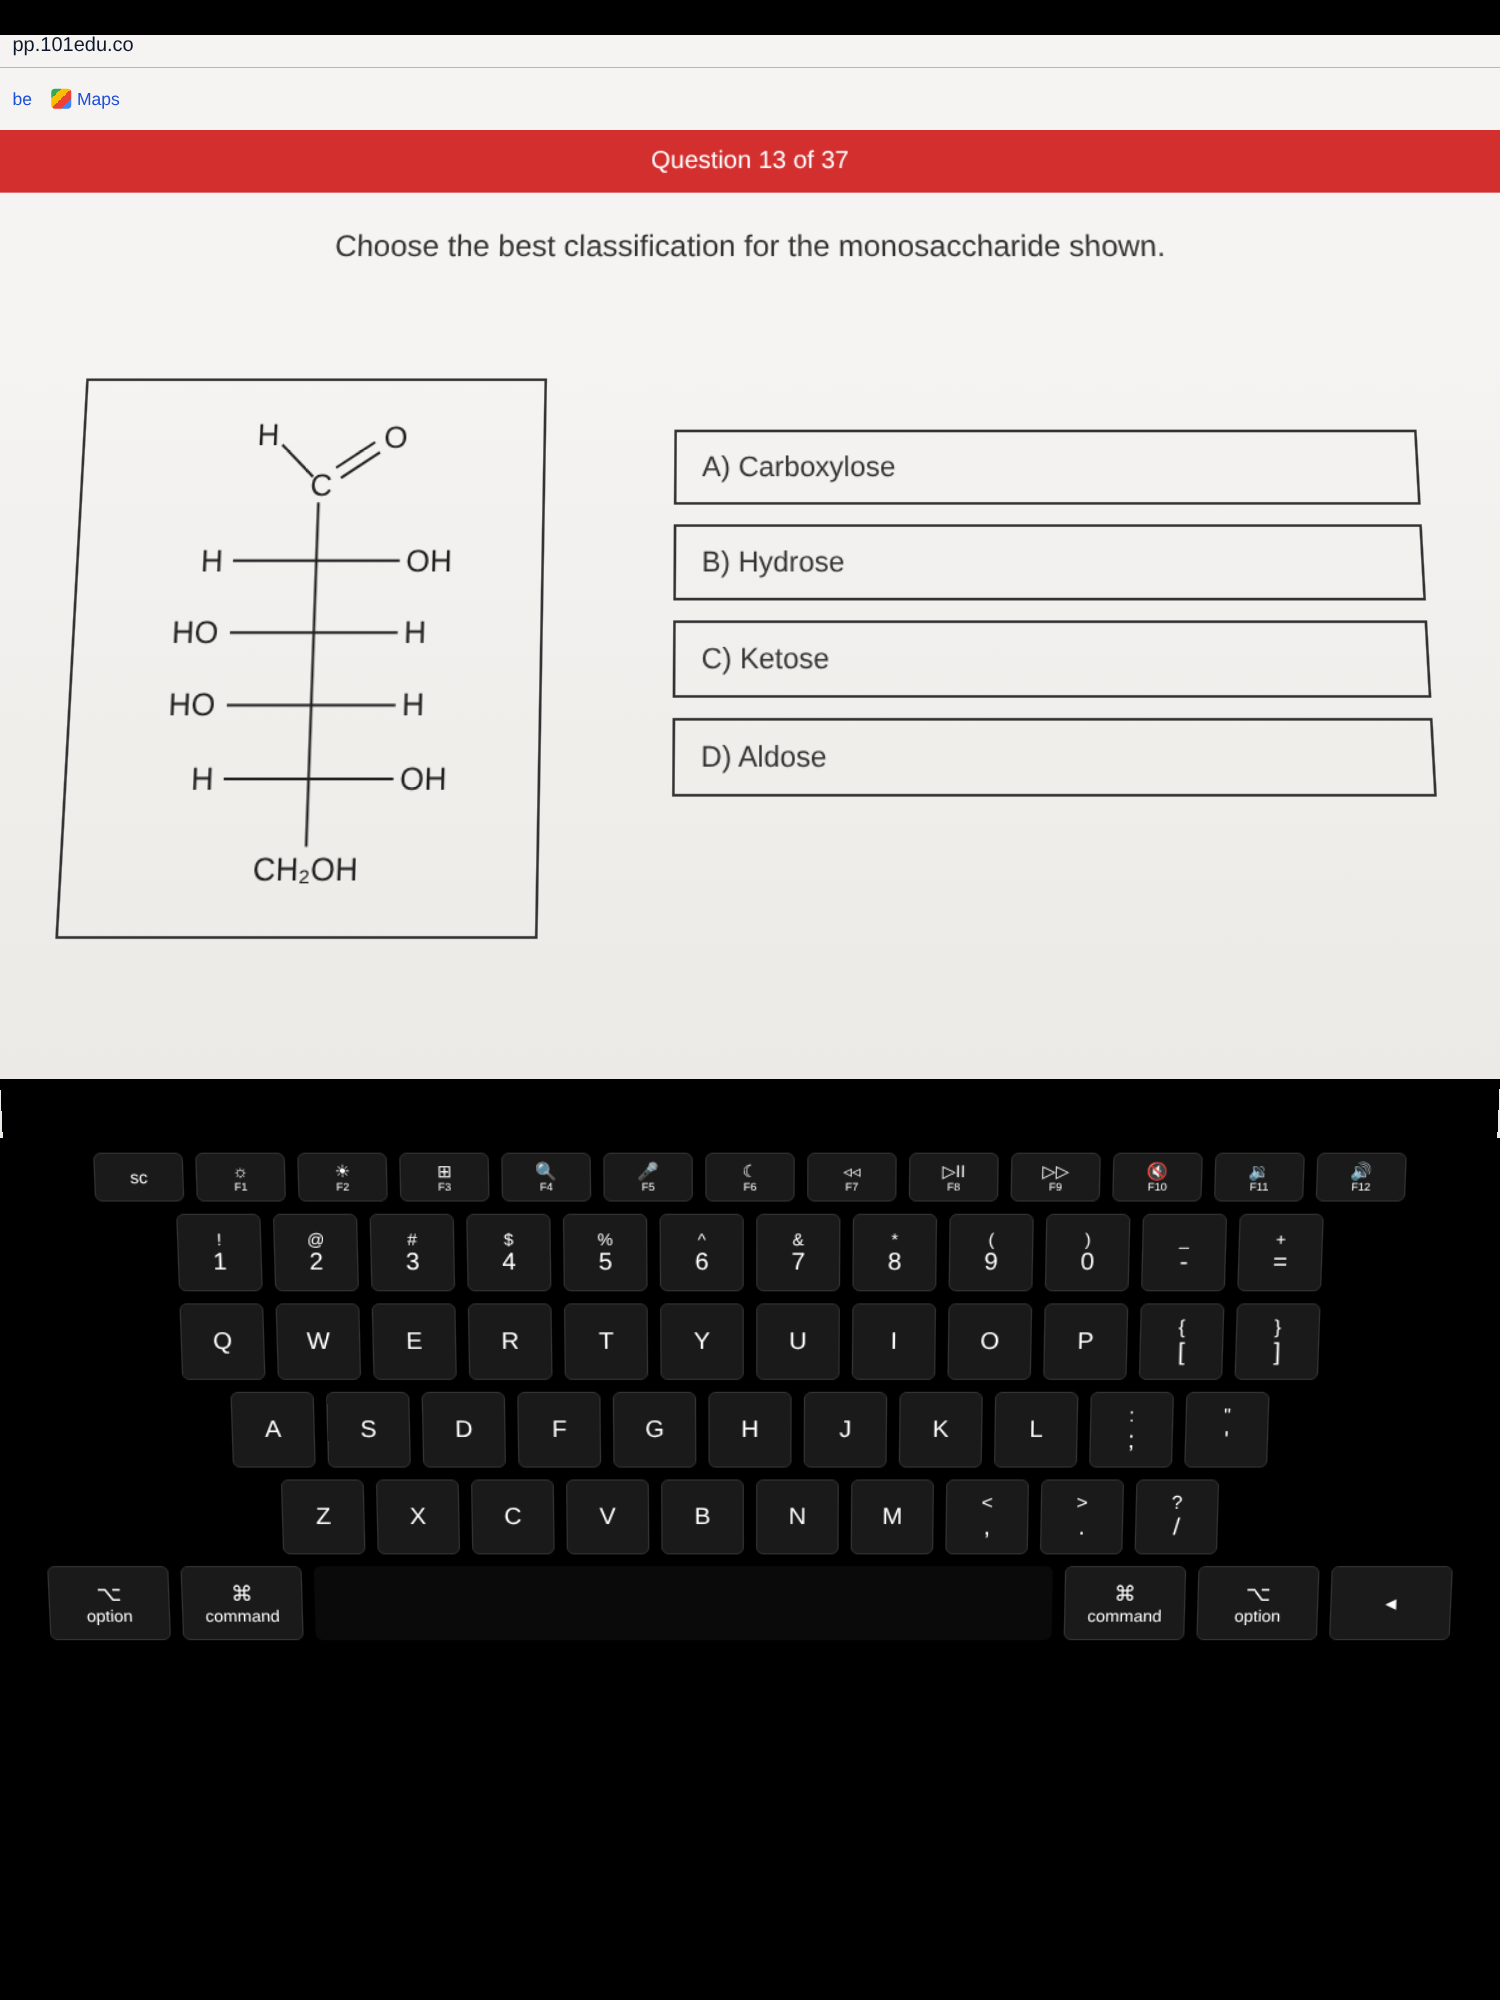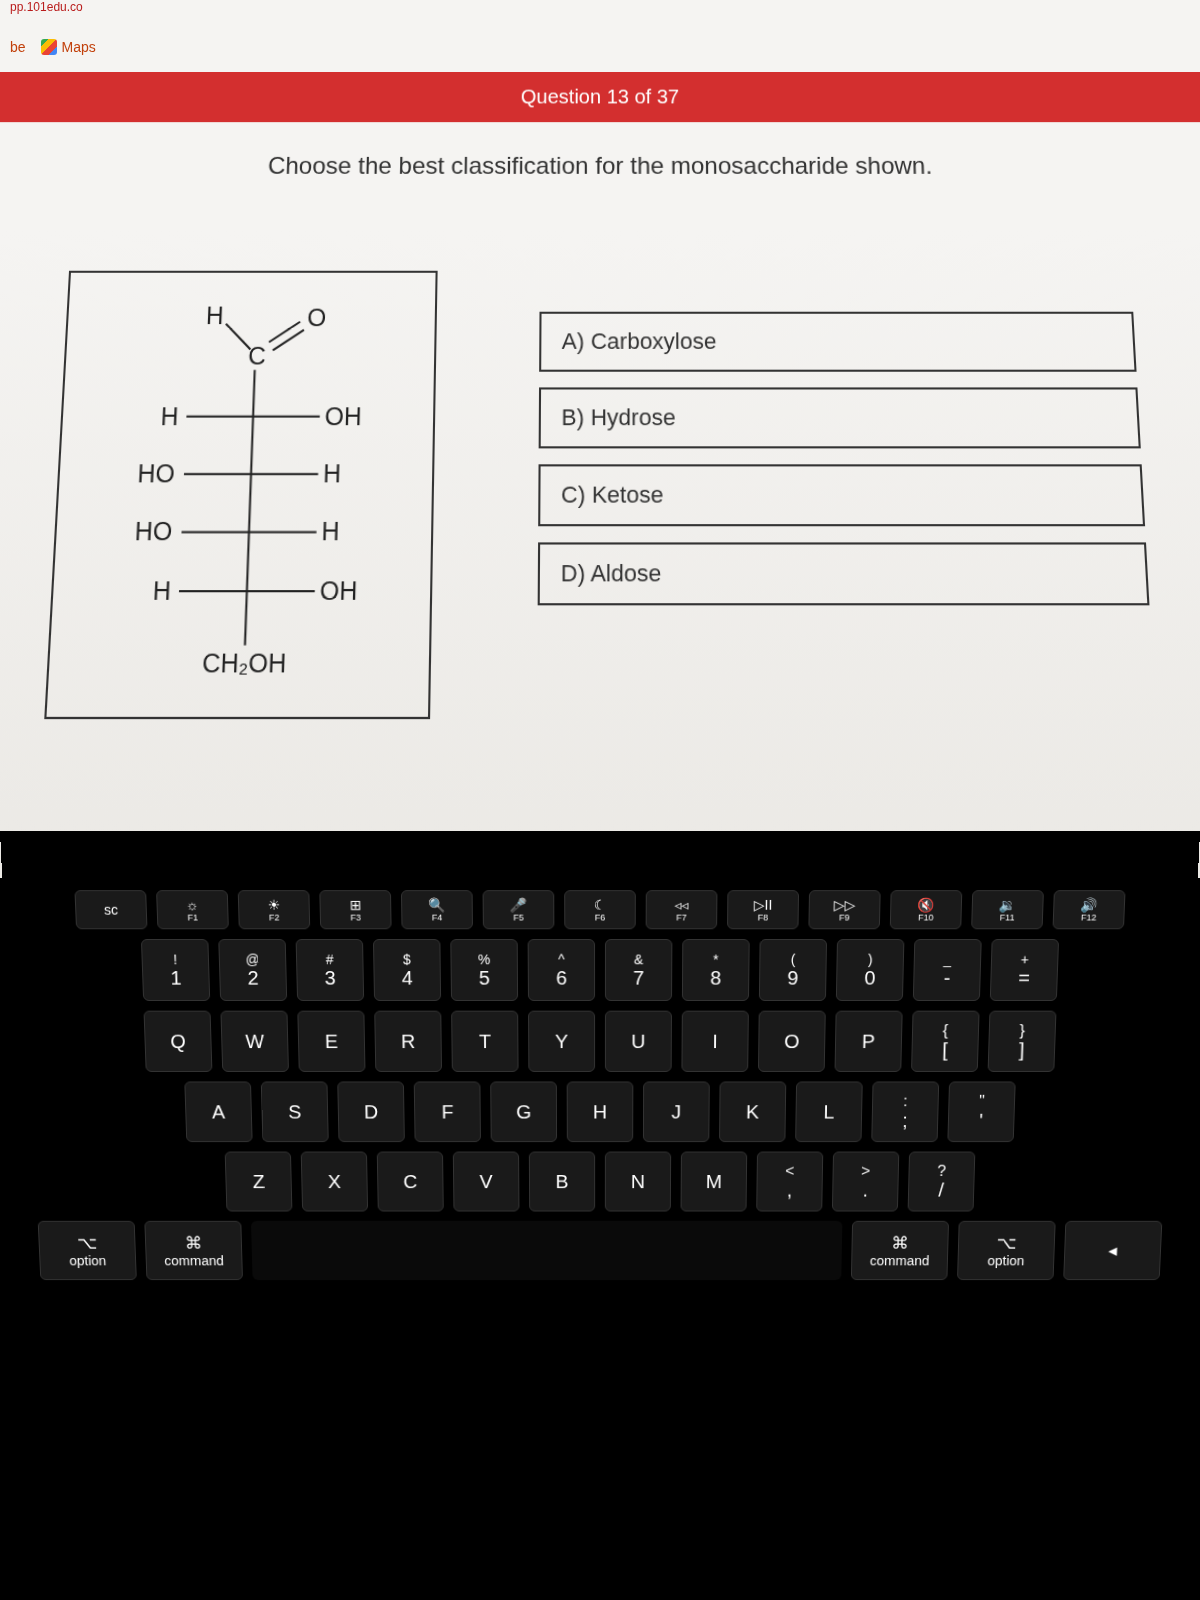--- a/index.html
+++ b/index.html
@@ -11,21 +11,21 @@
       overflow: hidden;
     }
     .browser-bar {
       background: #f5f4f2;
       height: 50px;
       display: flex;
       align-items: center;
       padding: 0 10px;
       gap: 15px;
       font-size: 14px;
-      color: #c2410c;
+      color: #1d4ed8;
     }
     .bookmark-item { display: flex; align-items: center; gap: 5px; }
     .maps-icon {
       width: 16px; height: 16px;
       background: linear-gradient(135deg, #34a853 25%, #fbbc05 25%, #fbbc05 50%, #ea4335 50%, #ea4335 75%, #4285f4 75%);
       border-radius: 3px;
     }
     .quiz-container {
       background: #f5f4f2;
       position: relative;
@@ -109,24 +109,25 @@
     .key-num .top { font-size: 14px; }
     .key-num .bot { font-size: 20px; }
     .key-bottom { min-width: 100px; height: 64px; font-size: 14px; }
     .key-bottom .icon { font-size: 18px; }
     .key-small-sym .top { font-size: 16px; }
     .key-small-sym .bot { font-size: 20px; }
     .spacebar-filler { flex: 1; background: #0a0a0a; height: 64px; border-radius: 6px; }
     .mol-text { font-size: 24px; fill: #222; font-family: Arial; }
     .mol-line { stroke: #222; stroke-width: 2; }
     .tube-truncated {
-      color: #b91c1c;
-      font-size: 12px;
+      color: #0f172a;
+      font-size: 16px;
       padding: 0 10px 8px;
       background: #f5f4f2;
+      margin-top: 28px;
     }
   </style>
 </head>
 <body>
 
 <div class="tube-truncated">pp.101edu.co</div>
 <div class="browser-bar">
   <div class="bookmark-item">
     <span>be</span>
   </div>

